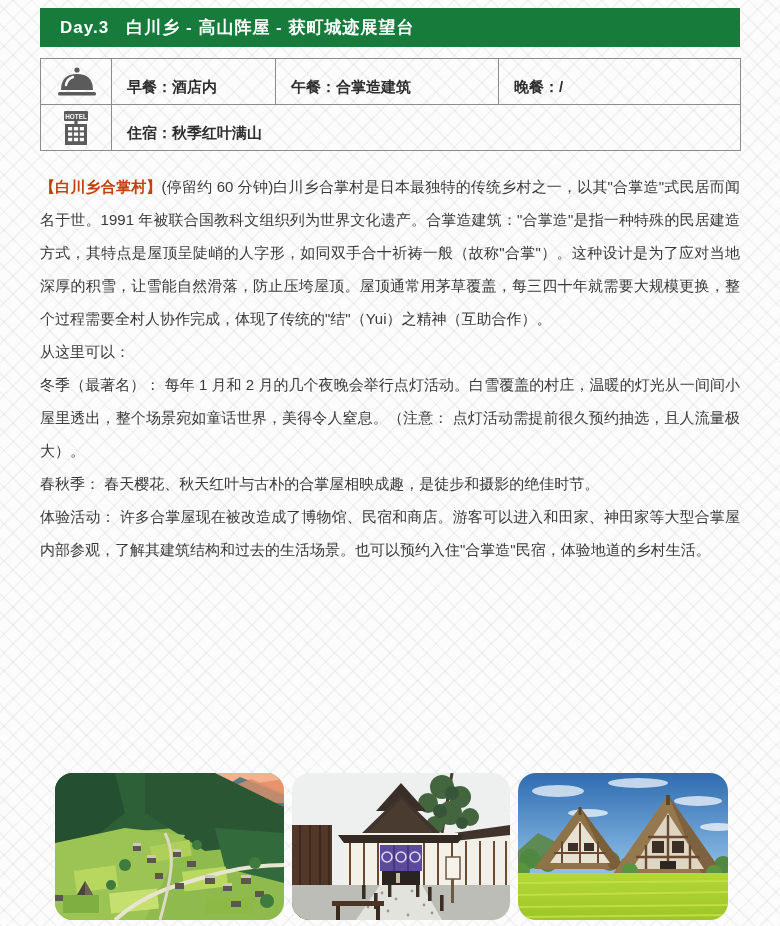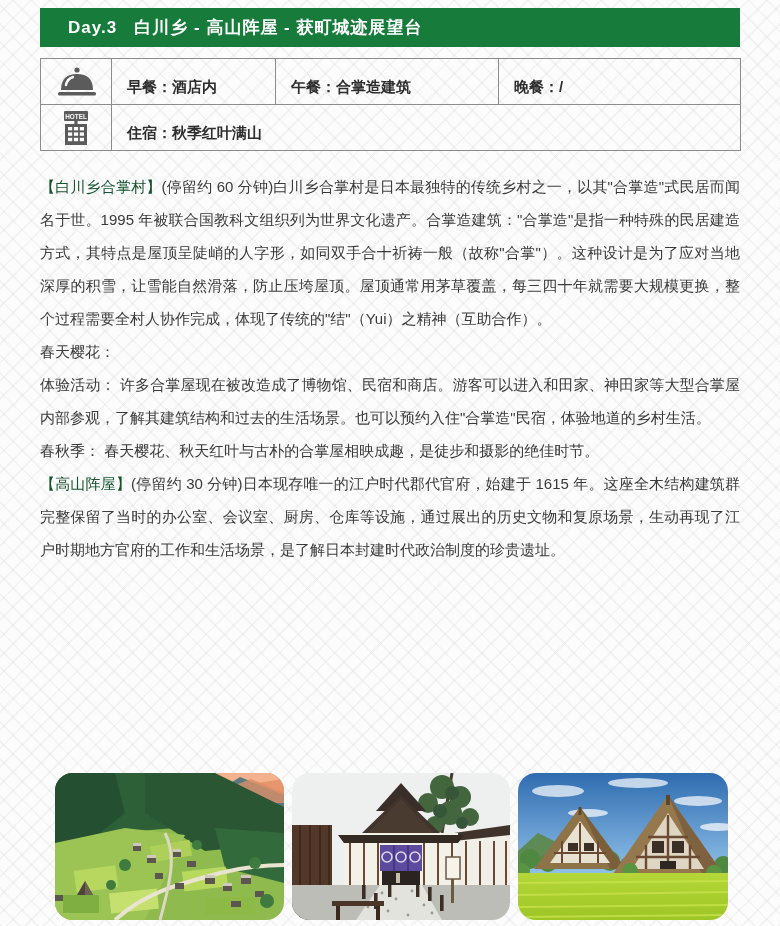--- a/index.html
+++ b/index.html
@@ -10,21 +10,21 @@
     background-image:
       repeating-linear-gradient(45deg, rgba(185,185,185,.13) 0 2px, transparent 2px 13px),
       repeating-linear-gradient(-45deg, rgba(185,185,185,.13) 0 2px, transparent 2px 13px);
   }
   .page{position:relative;width:780px;height:926px;overflow:hidden;}
 
   
   .day-header{
     position:absolute;left:40px;top:8px;width:700px;height:39px;
     background:#177C3B;display:flex;align-items:center;box-sizing:border-box;
-    padding-left:28px;
+    padding-left:20px;
   }
   .day-header .title{
     color:#ffffff;font-size:17px;font-weight:bold;letter-spacing:1px;white-space:pre;
   }
 
   
   table.info-table{
     position:absolute;left:40px;top:58px;width:700px;height:92px;
     border-collapse:collapse;table-layout:fixed;
   }
@@ -36,21 +36,21 @@
   }
   table.info-table td.icon-cell{padding:0;text-align:center;}
   .icon-svg{display:inline-block;vertical-align:middle;}
 
   
   .content{
     position:absolute;left:40px;top:170px;width:700px;
     font-size:15px;line-height:33px;color:#3A3A3A;text-align:justify;
   }
   .content p{margin:0;}
-  .content .lead{font-weight:normal;color:#14532d;}
+  .content .lead{font-weight:bold;color:#c2410c;}
 
   
   .photos{
     position:absolute;left:55px;top:773px;width:681px;height:147px;
     display:flex;gap:8px;
   }
   .photo{
     height:147px;border-radius:18px;overflow:hidden;flex:none;
   }
   .photo svg{display:block;}
@@ -104,25 +104,25 @@
                 <rect x="20.8" y="27.8" width="4.2" height="3.4"></rect>
           </g>
         </svg>
       </td>
       <td colspan="3">住宿：秋季红叶满山</td>
     </tr>
   </tbody>
     </table>
 
   <div class="content">
-    <p><span class="lead">【白川乡合掌村】</span><span>(停留约 60 分钟)白川乡合掌村是日本最独特的传统乡村之一，以其"合掌造"式民居而闻名于世。1995 年被联合国教科文组织列为世界文化遗产。合掌造建筑："合掌造"是指一种特殊的民居建造方式，其特点是屋顶呈陡峭的人字形，如同双手合十祈祷一般（故称"合掌"）。这种设计是为了应对当地深厚的积雪，让雪能自然滑落，防止压垮屋顶。屋顶通常用茅草覆盖，每三四十年就需要大规模更换，整个过程需要全村人协作完成，体现了传统的"结"（Yui）之精神（互助合作）。</span></p>
-    <p><span class="lead"></span><span>春天樱花：</span></p>
+    <p><span class="lead">【白川乡合掌村】</span><span>(停留约 60 分钟)白川乡合掌村是日本最独特的传统乡村之一，以其"合掌造"式民居而闻名于世。1991 年被联合国教科文组织列为世界文化遗产。合掌造建筑："合掌造"是指一种特殊的民居建造方式，其特点是屋顶呈陡峭的人字形，如同双手合十祈祷一般（故称"合掌"）。这种设计是为了应对当地深厚的积雪，让雪能自然滑落，防止压垮屋顶。屋顶通常用茅草覆盖，每三四十年就需要大规模更换，整个过程需要全村人协作完成，体现了传统的"结"（Yui）之精神（互助合作）。</span></p>
+    <p><span class="lead"></span><span>从这里可以：</span></p>
+    <p><span class="lead"></span><span>冬季（最著名）： 每年 1 月和 2 月的几个夜晚会举行点灯活动。白雪覆盖的村庄，温暖的灯光从一间间小屋里透出，整个场景宛如童话世界，美得令人窒息。（注意： 点灯活动需提前很久预约抽选，且人流量极大）。</span></p>
+    <p><span class="lead"></span><span>春秋季： 春天樱花、秋天红叶与古朴的合掌屋相映成趣，是徒步和摄影的绝佳时节。</span></p>
     <p><span class="lead"></span><span>体验活动： 许多合掌屋现在被改造成了博物馆、民宿和商店。游客可以进入和田家、神田家等大型合掌屋内部参观，了解其建筑结构和过去的生活场景。也可以预约入住"合掌造"民宿，体验地道的乡村生活。</span></p>
-    <p><span class="lead"></span><span>春秋季： 春天樱花、秋天红叶与古朴的合掌屋相映成趣，是徒步和摄影的绝佳时节。</span></p>
-    <p><span class="lead">【高山阵屋】</span><span>(停留约 30 分钟)日本现存唯一的江户时代郡代官府，始建于 1615 年。这座全木结构建筑群完整保留了当时的办公室、会议室、厨房、仓库等设施，通过展出的历史文物和复原场景，生动再现了江户时期地方官府的工作和生活场景，是了解日本封建时代政治制度的珍贵遗址。</span></p>
   </div>
 
   <div class="photos">
 
     <div class="photo" style="width:229px" aria-label="shirakawa-village-aerial-photo">
       <svg width="229" height="147" viewBox="0 0 229 147">
         <rect width="229" height="147" fill="#8fba4d"></rect>
         <rect x="110" width="119" height="34" fill="#e8956d"></rect>
         <polygon points="130,0 175,14 229,6 229,0" fill="#f3b28d"></polygon>
         <polygon points="150,26 185,4 229,22 229,42 150,42" fill="#5b7a80"></polygon>

